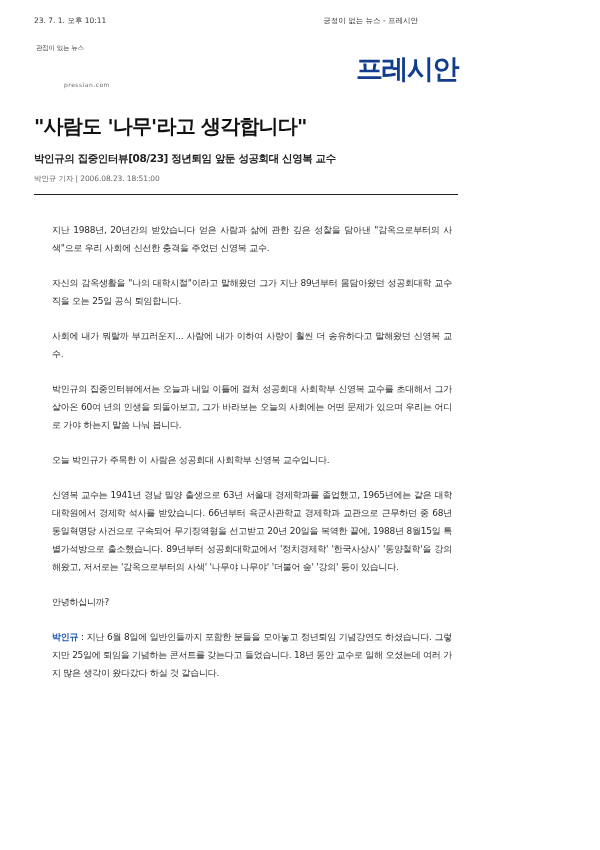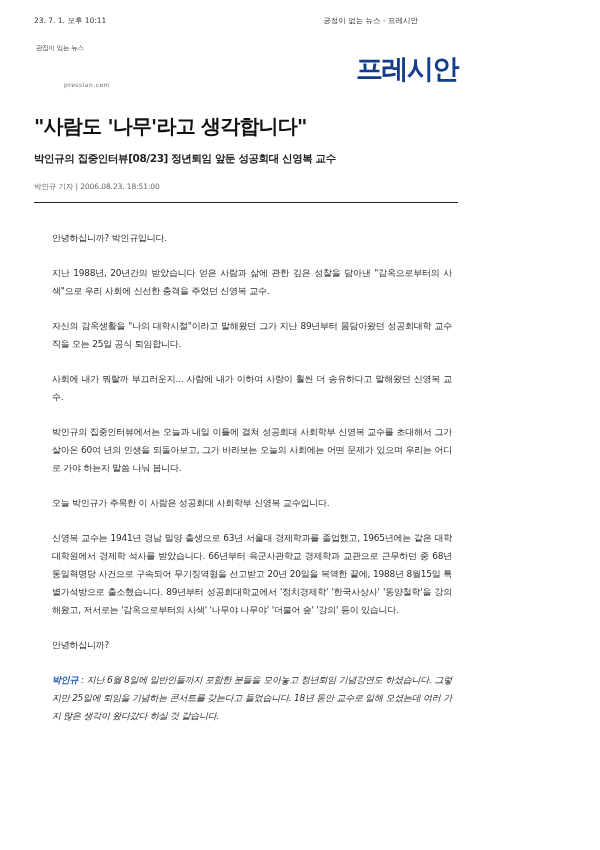--- a/index.html
+++ b/index.html
@@ -78,21 +78,21 @@
   }
   .subhead {
     font-size: 10.5px;
     font-weight: bold;
     color: #222;
     letter-spacing: -0.4px;
     margin: 12px 0 0 0;
     line-height: 1.4;
   }
   .byline-wrap {
-    margin-top: 16px;
+    margin-top: 8px;
     padding-bottom: 6px;
   }
   .byline {
     font-size: 7.5px;
     color: #666;
     letter-spacing: -0.1px;
   }
   .rule {
     border: 0;
     border-top: 1px solid #222;
@@ -105,21 +105,21 @@
     padding: 0 6px 0 18px;
   }
   .body p {
     font-size: 9px;
     line-height: 2.0;
     color: #2b2b2b;
     letter-spacing: -0.25px;
     margin: 0 0 17px 0;
     text-align: justify;
   }
-  .body p.last { margin-bottom: 8px; font-style: italic; }
+  .body p.last { margin-bottom: 8px; }
   .spk {
     color: #1c57b5;
     font-weight: bold;
   }
 
   
   .print-footer {
     position: absolute;
     left: 34px;
     right: 34px;
@@ -152,21 +152,20 @@
 
   <h1 class="headline">"사람도 '나무'라고 생각합니다"</h1>
   <h2 class="subhead">박인규의 집중인터뷰[08/23] 정년퇴임 앞둔 성공회대 신영복 교수</h2>
 
   <div class="byline-wrap">
     <div class="byline">박인규 기자  |  2006.08.23. 18:51:00</div>
   </div>
   <hr class="rule">
 
   <div class="body">
-    <p>안녕하십니까? 박인규입니다.</p>
     <p>지난 1988년, 20년간의 받았습니다 얻은 사람과 삶에 관한 깊은 성찰을 담아낸 "감옥으로부터의 사색"으로 우리 사회에 신선한 충격을 주었던 신영복 교수.</p>
     <p>자신의 감옥생활을 "나의 대학시절"이라고 말해왔던 그가 지난 89년부터 몸담아왔던 성공회대학 교수직을 오는 25일 공식 퇴임합니다.</p>
     <p>사회에 내가 뭐랄까 부끄러운지... 사람에 내가 이하여 사랑이 훨씬 더 송유하다고 말해왔던 신영복 교수.</p>
     <p>박인규의 집중인터뷰에서는 오늘과 내일 이틀에 걸쳐 성공회대 사회학부 신영복 교수를 초대해서 그가 살아온 60여 년의 인생을 되돌아보고, 그가 바라보는 오늘의 사회에는 어떤 문제가 있으며 우리는 어디로 가야 하는지 말씀 나눠 봅니다.</p>
     <p>오늘 박인규가 주목한 이 사람은 성공회대 사회학부 신영복 교수입니다.</p>
     <p>신영복 교수는 1941년 경남 밀양 출생으로 63년 서울대 경제학과를 졸업했고, 1965년에는 같은 대학 대학원에서 경제학 석사를 받았습니다. 66년부터 육군사관학교 경제학과 교관으로 근무하던 중 68년 통일혁명당 사건으로 구속되어 무기징역형을 선고받고 20년 20일을 복역한 끝에, 1988년 8월15일 특별가석방으로 출소했습니다. 89년부터 성공회대학교에서 '정치경제학' '한국사상사' '동양철학'을 강의해왔고, 저서로는 '감옥으로부터의 사색' '나무야 나무야' '더불어 숲' '강의' 등이 있습니다.</p>
     <p>안녕하십니까?</p>
     <p class="last"><span class="spk">박인규</span><span> : </span><span>지난 6월 8일에 일반인들까지 포함한 분들을 모아놓고 정년퇴임 기념강연도 하셨습니다. 그렇지만 25일에 퇴임을 기념하는 콘서트를 갖는다고 들었습니다. 18년 동안 교수로 일해 오셨는데 여러 가지 많은 생각이 왔다갔다 하실 것 같습니다.</span></p>
   </div>
 

